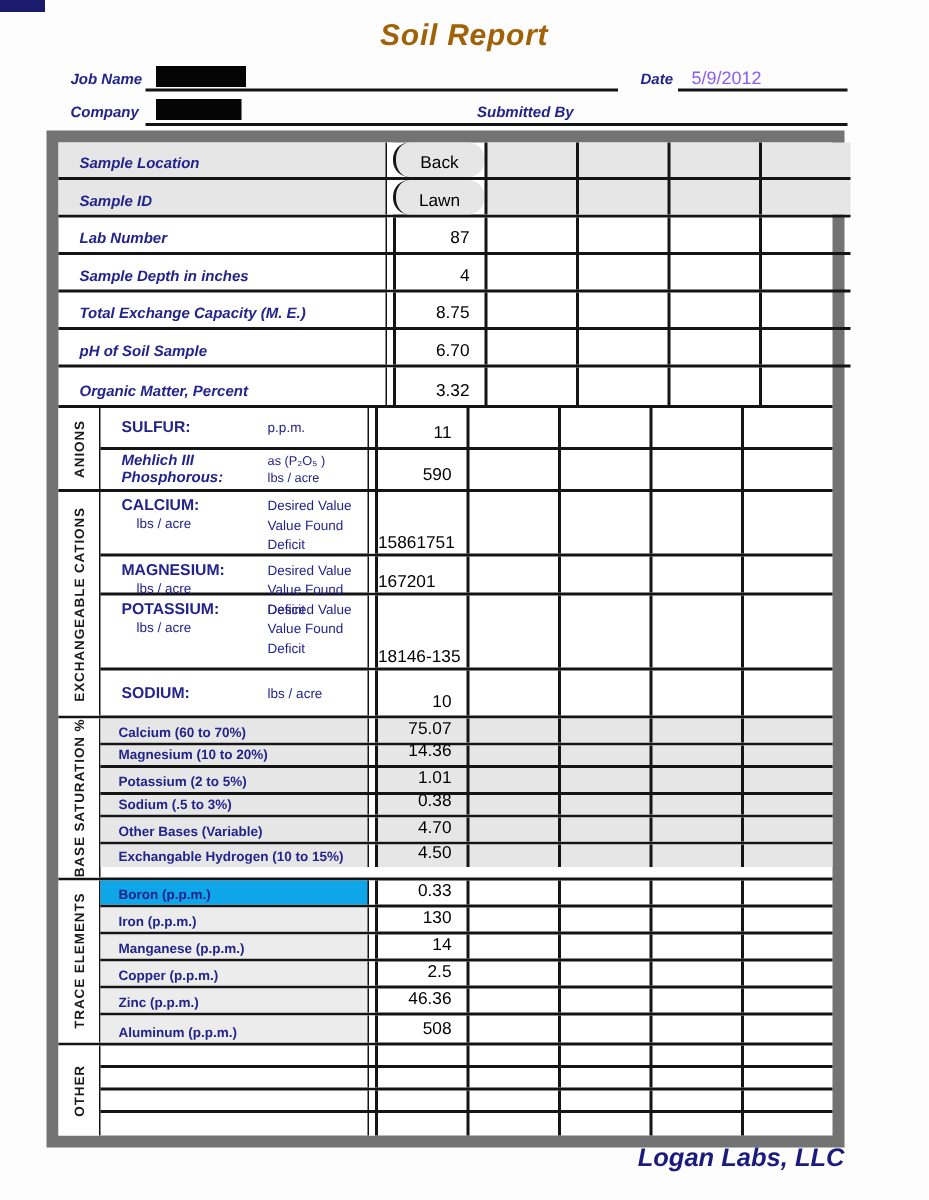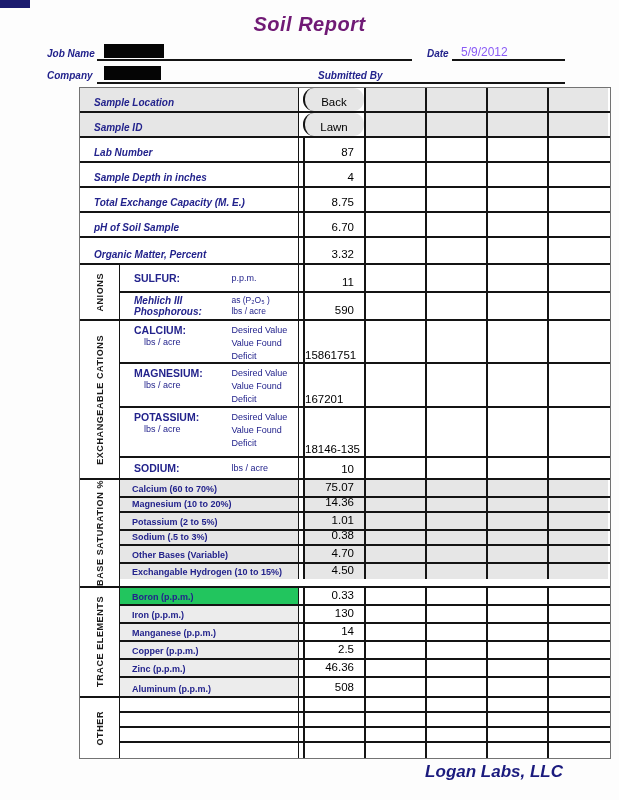--- a/index.html
+++ b/index.html
@@ -1,41 +1,41 @@
 <!DOCTYPE html>
 <html><head>
 <meta charset="utf-8">
 <style>
   html,body{margin:0;padding:0;background:#fdfdfd;}
   .page{position:relative;width:619px;height:800px;background:#fdfdfd;overflow:hidden;
         font-family:"Liberation Sans",sans-serif;}
   .corner-mark{position:absolute;left:0;top:0;width:30px;height:8px;background:#1b1b6e;}
   .title{position:absolute;left:0;top:13px;width:619px;text-align:center;
-         font-size:20px;font-weight:bold;font-style:italic;color:#701a75;letter-spacing:.5px;}
+         font-size:20px;font-weight:bold;font-style:italic;color:#a16207;letter-spacing:.5px;}
   .hlab{position:absolute;font-size:10px;font-weight:bold;font-style:italic;color:#23238c;white-space:nowrap;}
   .hval{position:absolute;font-size:12px;color:#8b5cf6;white-space:nowrap;}
   .redact{position:absolute;background:#050505;}
   .hline{position:absolute;height:0;border-top:2px solid #141414;}
   .footer{position:absolute;top:762px;right:56px;font-size:17px;font-weight:bold;
           font-style:italic;color:#1b1b7e;}
 
   
-  .tbl{position:absolute;left:31px;top:87px;width:532px;border:1px solid #737373;
-       background:#fff;box-sizing:border-box;margin-left:48px;}
+  .tbl{position:absolute;left:31px;top:87px;width:532px;border:8px solid #737373;
+       background:#fff;box-sizing:border-box;}
   .section{display:flex;border-bottom:2px solid #141414;}
   .section:last-child{border-bottom:none;}
   .side{width:40px;box-sizing:border-box;border-right:1px solid #141414;
         display:flex;align-items:center;justify-content:center;background:#fff;}
   .side span{writing-mode:vertical-rl;transform:rotate(180deg);white-space:nowrap;
              font-size:9px;font-weight:bold;color:#1a1a1a;letter-spacing:.6px;}
   .rows{flex:1;display:flex;flex-direction:column;}
   .row{display:flex;border-bottom:2px solid #141414;box-sizing:border-box;align-items:stretch;}
   .rows .row:last-child{border-bottom:none;}
   .h15{height:15px}.h17{height:15px}.h18{height:18px}.h24{height:28px}.h25{height:25px}
-  .h26{height:26px}.h30{height:20px}.h42{height:44px}.h43{height:43px}.h50{height:50px}
+  .h26{height:26px}.h30{height:30px}.h42{height:26px}.h43{height:43px}.h50{height:50px}
 
   .c-label-full{width:219px;box-sizing:border-box;border-right:1px solid #141414;
                 display:flex;align-items:flex-end;padding:0 0 3px 14px;}
   .c-labelarea{width:179px;box-sizing:border-box;border-right:1px solid #141414;display:flex;}
   .c-gap{width:4px;background:#fff;}
   .c-val{width:61px;box-sizing:border-box;border-left:2px solid #141414;
          display:flex;align-items:flex-end;justify-content:flex-end;
          padding:0 10px 3px 0;font-size:11.5px;color:#000;}
   .c-val.center{justify-content:center;padding-right:1px;border-radius:11px;}
   .c-val.stack{align-items:flex-end;justify-content:flex-start;
@@ -370,21 +370,21 @@
         </div>
       </div>
     </div>
 
     <div class="section">
       <div class="side">
           <span>TRACE ELEMENTS</span>
         </div>
       <div class="rows">
         <div class="row h18">
-          <div class="c-labelarea flat" style="background:#22c55e">
+          <div class="c-labelarea flat" style="background:#0ea5e9">
               <span class="blab">Boron (p.p.m.)</span>
             </div>
           <div class="c-gap"></div>
           <div class="c-val">0.33</div>
           <div class="c-val"></div>
           <div class="c-val"></div>
           <div class="c-val"></div>
           <div class="c-val"></div>
         </div>
         <div class="row h18">

